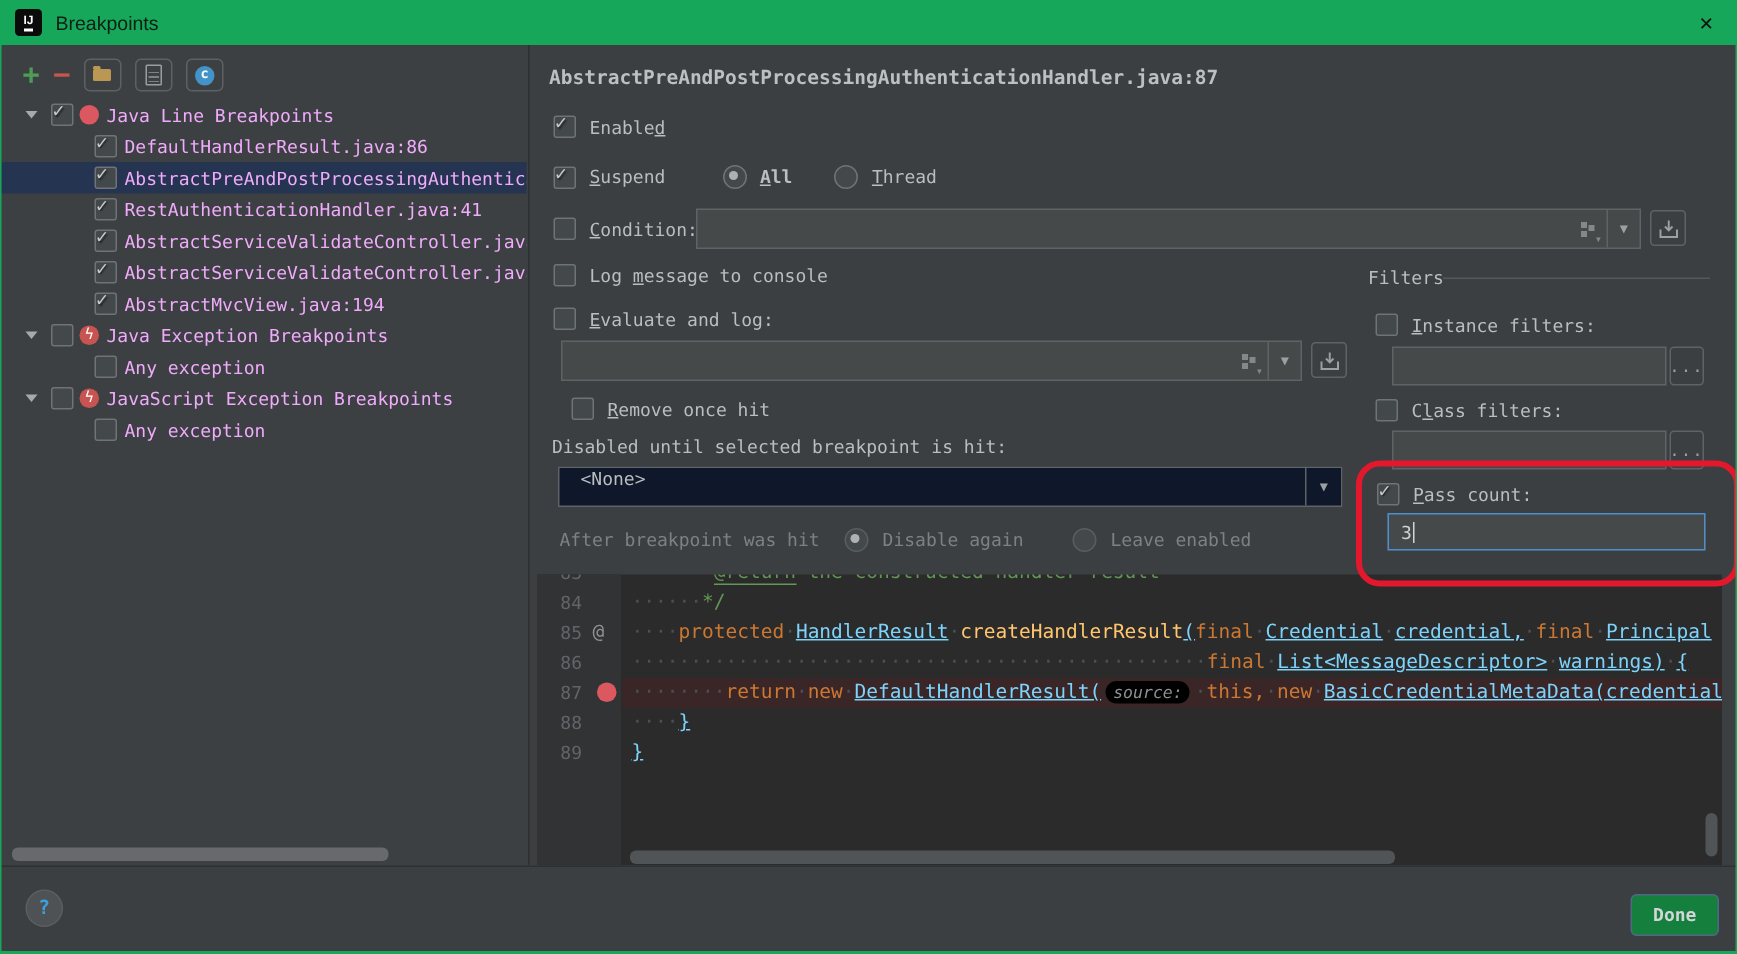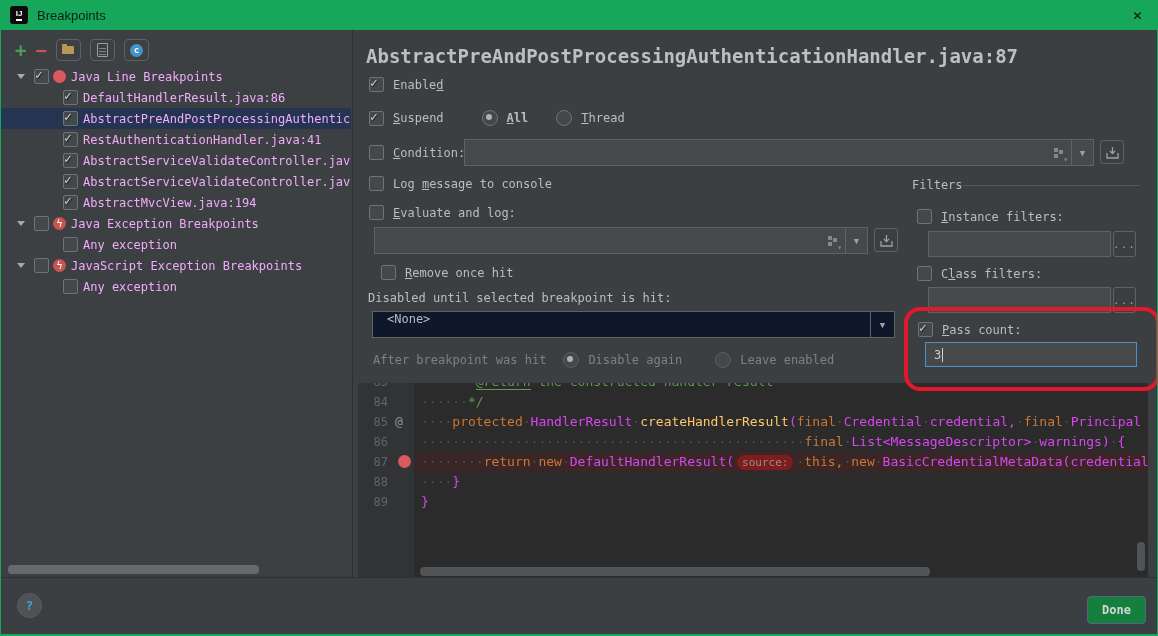--- a/index.html
+++ b/index.html
@@ -32,21 +32,21 @@
   .cb{width:13px;height:13px;background:#43494B;border:1px solid #6F7375;border-radius:2px;flex:none;position:relative;}
   .cb.checked::after{content:"✓";position:absolute;left:0px;top:-3px;color:#C9CCCE;font-size:13px;font-weight:bold;text-shadow:1px 1px 1px #222;}
   .bp-dot{width:13px;height:13px;border-radius:50%;background:#DB5860;flex:none;}
   .exc-icon{width:13px;height:13px;border-radius:50%;background:#C75450;color:#fff;font-size:10px;line-height:13px;text-align:center;flex:none;}
   .trow .cb{margin-left:0;}
   .trow .ticon{margin-left:4px;}
   .trow .tlabel{margin-left:5px;color:#f0abfc;}
   #tree-hscroll{position:absolute;left:7px;top:535px;width:251px;height:9px;background:#6E7173;border-radius:4px;opacity:.85;}
   
   #settings{position:absolute;left:352px;top:30px;width:806px;height:353px;}
-  #bp-header{position:absolute;left:14px;top:15px;font-weight:bold;font-size:19px;color:#BDBFC1;}
+  #bp-header{position:absolute;left:14px;top:15px;font-weight:bold;font-size:13px;color:#BDBFC1;}
   .setrow{position:absolute;display:flex;align-items:center;gap:9px;}
   .u{text-decoration:underline;}
   .rad{width:14px;height:14px;border-radius:50%;background:#43494B;border:1px solid #6F7375;position:relative;flex:none;}
   .rad.sel::after{content:"";position:absolute;left:3px;top:3px;width:6px;height:6px;border-radius:50%;background:#AEB1B3;}
   .dim{color:#7E8184;}
   .dim .rad{border-color:#5A5D5F;}
   .field{background:#45494A;border:1px solid #5F6365;box-sizing:border-box;display:flex;align-items:center;}
   .field .fill{flex:1;}
   .vars-icon{width:11px;height:10px;position:relative;margin-right:6px;}
   .vars-icon::before{content:"";position:absolute;left:0;top:0;width:4px;height:4px;background:#85888A;box-shadow:5px 2px 0 #85888A,0 6px 0 #85888A;}
@@ -79,25 +79,25 @@
   #gutter-bg{position:absolute;left:0;top:0;width:56px;height:100%;background:#313335;}
   #lines{position:absolute;left:0;top:-11px;right:0;font-size:13px;}
   .eline{position:relative;height:20px;line-height:20px;}
   .eline .hl{position:absolute;left:57px;right:0;top:0;bottom:0;background:#3A2626;}
   .lnum{position:absolute;left:0;width:30px;text-align:right;color:#616569;font-size:12px;}
   .g-bp{position:absolute;left:40px;top:3px;width:13px;height:13px;border-radius:50%;background:#DB5860;}
   .g-at{position:absolute;left:37px;color:#8E9295;font-size:13px;}
   .code{position:absolute;left:63px;white-space:pre;}
   .t-ws{color:#4B5054;}
   .t-kw{color:#CC7832;}
-  .t-id{color:#d946ef;}
+  .t-id{color:#7dd3fc;text-decoration:underline;}
   .t-fn{color:#FFC66D;}
   .t-cm{color:#6A9955;color:#629755;}
   .t-cmu{color:#629755;border-bottom:1px solid #629755;}
-  .t-hint{background:#7f1d1d;color:#8C9093;border-radius:8px;padding:1px 5px;font-size:11px;margin:0 3px;}
+  .t-hint{background:#000000;color:#8C9093;border-radius:8px;padding:1px 5px;font-size:11px;margin:0 3px;font-style:italic;}
   #ed-hscroll{position:absolute;left:62px;top:184px;width:510px;height:9px;background:#50545 6;background:#505456;border-radius:4px;}
   #ed-vscroll{position:absolute;left:779px;top:159px;width:8px;height:29px;background:#505456;border-radius:4px;}
   
   #footer{position:absolute;left:0;top:577px;width:1158px;height:59px;background:#3C3F41;border-top:1px solid #2E3032;box-sizing:border-box;}
   #help-btn{position:absolute;left:17px;top:15px;width:23px;height:23px;border-radius:50%;background:#4E5254;color:#3E9FE0;font-weight:bold;font-size:13px;display:flex;align-items:center;justify-content:center;border:1px solid #5A5E60;}
   #done-btn{position:absolute;left:1087px;top:18px;width:57px;height:26px;background:#15803d;border:1px solid #506983;border-radius:4px;color:#D3D6D9;font-weight:bold;font-size:12px;display:flex;align-items:center;justify-content:center;}
 </style>
 </head>
 <body>
 

